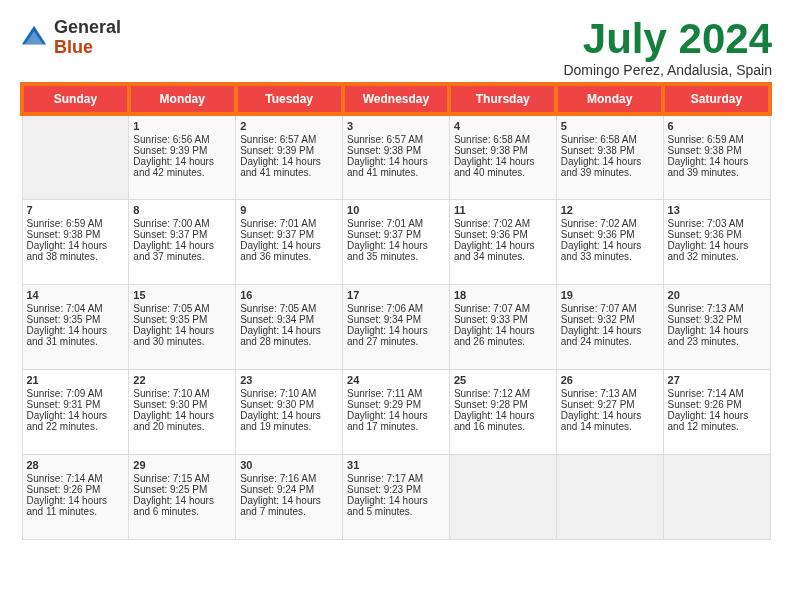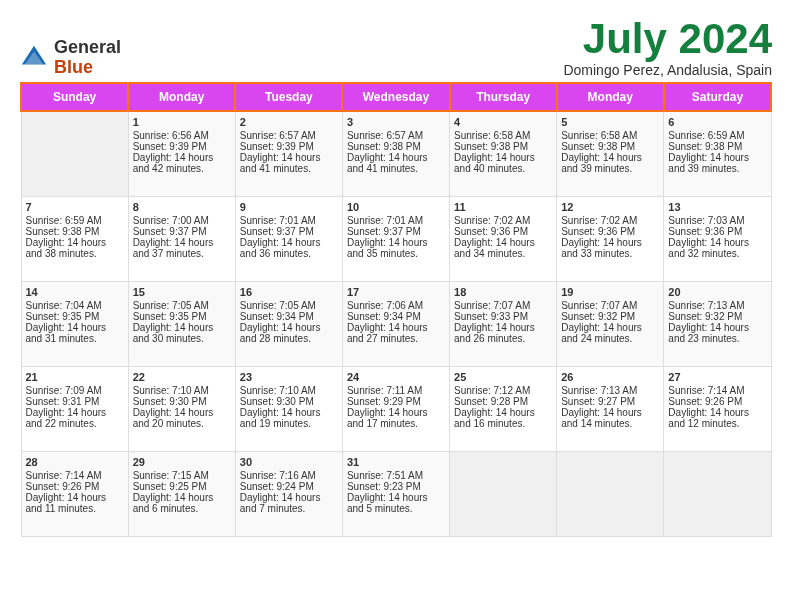--- a/index.html
+++ b/index.html
@@ -10,21 +10,21 @@
       height: 612px;
       overflow: hidden;
     }
     .page {
       width: 792px;
       padding: 18px 20px 10px 20px;
     }
     .header-row {
       display: flex;
       justify-content: space-between;
-      align-items: flex-end;
+      align-items: flex-start;
       margin-bottom: 4px;
     }
     .logo {
       display: flex;
       align-items: center;
       gap: 6px;
     }
     .logo-text {
       display: flex;
       flex-direction: column;
@@ -57,27 +57,27 @@
       font-size: 14px;
       color: #333;
       margin-top: 2px;
     }
     table {
       width: 100%;
       border-collapse: collapse;
       table-layout: fixed;
     }
     thead tr th {
-      background-color: #d946ef;
+      background-color: #ef4444;
       color: #fff;
       font-size: 12px;
       font-weight: bold;
       padding: 6px 4px;
       text-align: center;
-      border: 2px solid #f97316;
+      border: 4px solid #f97316;
     }
     tbody tr td {
       vertical-align: top;
       font-size: 10px;
       color: #333;
       padding: 4px 4px 3px 4px;
       border: 1px solid #ddd;
       height: 85px;
       background: #fff;
     }
@@ -161,20 +161,20 @@
           <td><span class="day-number">23</span><span>Sunrise: 7:10 AM</span><br><span>Sunset: 9:30 PM</span><br><span>Daylight: 14 hours and 19 minutes.</span></td>
           <td><span class="day-number">24</span><span>Sunrise: 7:11 AM</span><br><span>Sunset: 9:29 PM</span><br><span>Daylight: 14 hours and 17 minutes.</span></td>
           <td><span class="day-number">25</span><span>Sunrise: 7:12 AM</span><br><span>Sunset: 9:28 PM</span><br><span>Daylight: 14 hours and 16 minutes.</span></td>
           <td><span class="day-number">26</span><span>Sunrise: 7:13 AM</span><br><span>Sunset: 9:27 PM</span><br><span>Daylight: 14 hours and 14 minutes.</span></td>
           <td><span class="day-number">27</span><span>Sunrise: 7:14 AM</span><br><span>Sunset: 9:26 PM</span><br><span>Daylight: 14 hours and 12 minutes.</span></td>
         </tr>
         <tr>
           <td><span class="day-number">28</span><span>Sunrise: 7:14 AM</span><br><span>Sunset: 9:26 PM</span><br><span>Daylight: 14 hours and 11 minutes.</span></td>
           <td><span class="day-number">29</span><span>Sunrise: 7:15 AM</span><br><span>Sunset: 9:25 PM</span><br><span>Daylight: 14 hours and 6 minutes.</span></td>
           <td><span class="day-number">30</span><span>Sunrise: 7:16 AM</span><br><span>Sunset: 9:24 PM</span><br><span>Daylight: 14 hours and 7 minutes.</span></td>
-          <td><span class="day-number">31</span><span>Sunrise: 7:51 AM</span><br><span>Sunset: 9:23 PM</span><br><span>Daylight: 14 hours and 5 minutes.</span></td>
+          <td><span class="day-number">31</span><span>Sunrise: 7:17 AM</span><br><span>Sunset: 9:23 PM</span><br><span>Daylight: 14 hours and 5 minutes.</span></td>
           <td class="empty-cell"></td>
           <td class="empty-cell"></td>
           <td class="empty-cell"></td>
         </tr>
       </tbody>
   </table>
 </div>
 
 </body></html>

